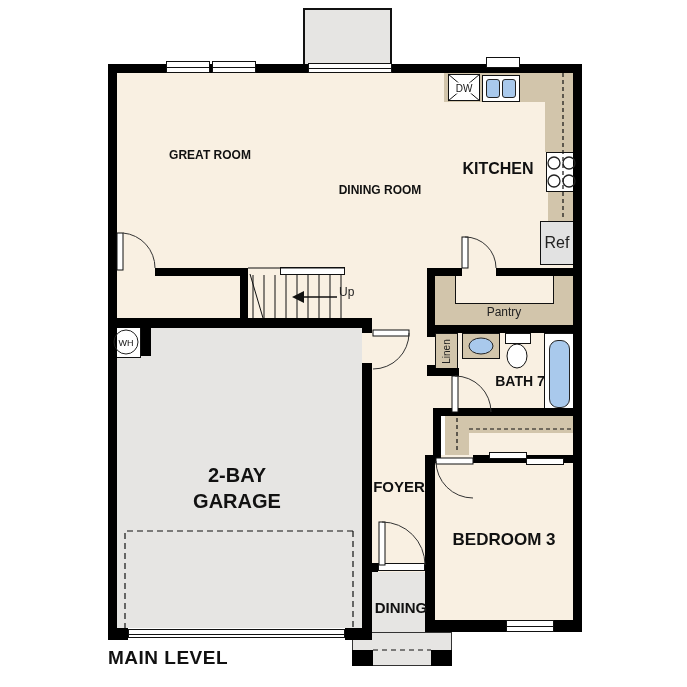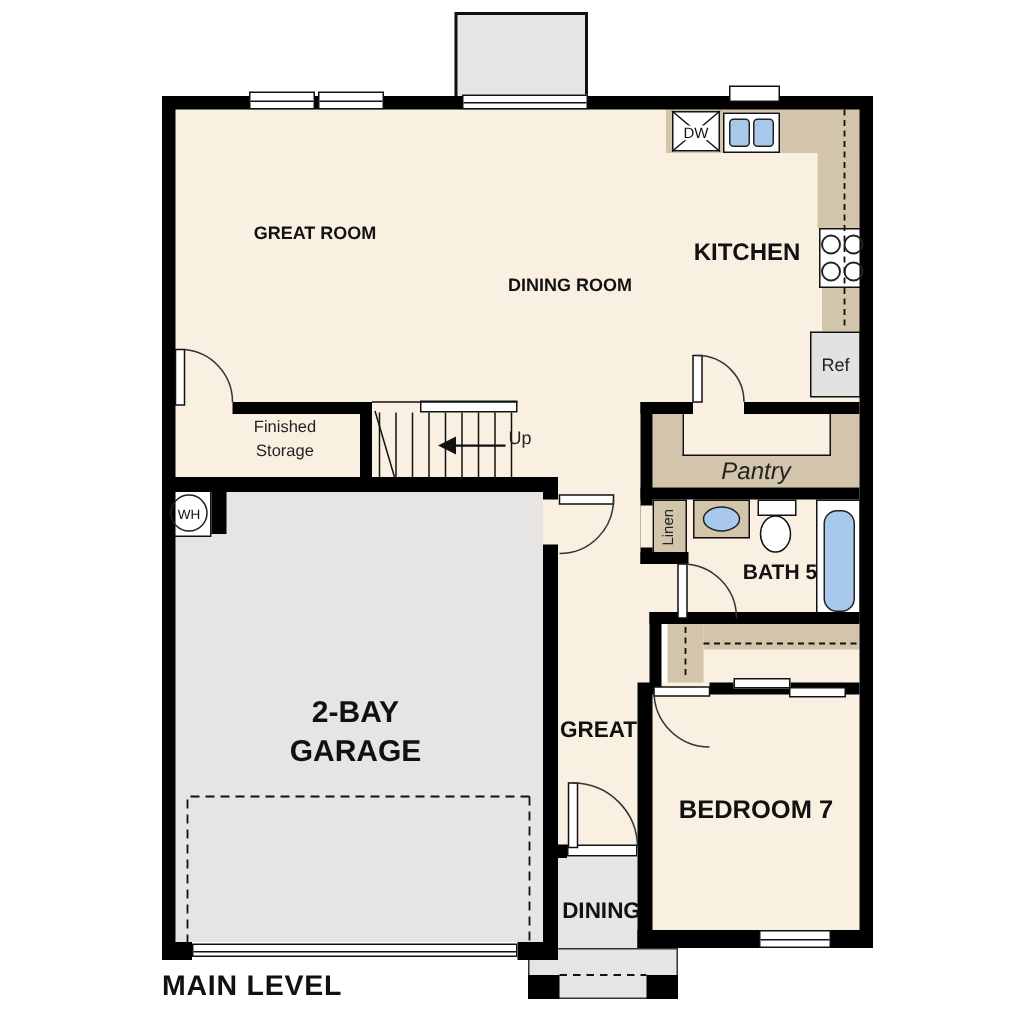--- a/index.html
+++ b/index.html
@@ -46,21 +46,21 @@
   <div class="plainwhite" style="left:435px;top:416px;width:10px;height:39px;"></div>
   <div class="tan" style="left:445px;top:416px;width:24px;height:39px;"></div>
   <div class="tan" style="left:469px;top:416px;width:104px;height:17px;"></div>
 
   <div class="white" style="left:448px;top:74px;width:32px;height:27px;"></div>
   <div class="white" style="left:482px;top:75px;width:38px;height:27px;"></div>
   <div class="blue" style="left:486px;top:79px;width:14px;height:19px;border:1px solid #222;border-radius:3px;box-sizing:border-box;"></div>
   <div class="blue" style="left:502px;top:79px;width:14px;height:19px;border:1px solid #222;border-radius:3px;box-sizing:border-box;"></div>
   <div class="white" style="left:546px;top:152px;width:31px;height:40px;"></div>
   <div class="abs" style="left:540px;top:221px;width:34px;height:44px;background:#e2e2e2;border:1px solid #111;box-sizing:border-box;display:flex;align-items:center;justify-content:center;">
-    <span class="sm" style="font-size:12px;">Ref</span>
+    <span class="sm" style="font-size:16px;">Ref</span>
   </div>
 
   <div class="tan" style="left:462px;top:333px;width:38px;height:26px;border:1px solid #111;box-sizing:border-box;"></div>
   <div class="white" style="left:505px;top:333px;width:26px;height:11px;"></div>
   <div class="white" style="left:544px;top:333px;width:30px;height:81px;"></div>
   <div class="blue" style="left:549px;top:340px;width:21px;height:68px;border:1px solid #222;border-radius:9px;box-sizing:border-box;"></div>
 
   <div class="white" style="left:111px;top:326px;width:30px;height:32px;"></div>
   <div class="wall" style="left:141px;top:326px;width:10px;height:30px;"></div>
 
@@ -164,26 +164,25 @@
     <ellipse cx="517" cy="356" rx="10" ry="12" fill="#fff" stroke="#111" stroke-width="1"></ellipse>
     <ellipse cx="481" cy="346" rx="12" ry="8" fill="var(--blue,#a9c9ec)" stroke="#222" stroke-width="1"></ellipse>
 
     <circle cx="126" cy="342" r="12" fill="none" stroke="#222" stroke-width="1"></circle>
     <text x="126" y="346" font-size="9" text-anchor="middle">WH</text>
   </svg>
 
   <div class="lbl" style="left:160px;top:148px;width:100px;font-size:12px;">GREAT ROOM</div>
   <div class="lbl" style="left:330px;top:151px;width:100px;font-size:12px;margin-top:32px;">DINING ROOM</div>
   <div class="lbl nowrap" style="left:448px;top:159px;width:100px;font-size:16px;">KITCHEN</div>
-  <div class="lbl sm" style="left:150px;top:278px;width:80px;font-size:11px;line-height:1.45;">Finished Storage</div>
   <div class="lbl" style="left:177px;top:462px;width:120px;font-size:20px;">2-BAY GARAGE</div>
-  <div class="lbl" style="left:359px;top:477px;width:80px;font-size:15px;">GREAT</div>
-  <div class="lbl nowrap" style="left:424px;top:529px;width:160px;font-size:17px;">BEDROOM 7</div>
-  <div class="lbl" style="left:494px;top:372px;width:52px;font-size:14px;">BATH 5</div>
+  <div class="lbl" style="left:359px;top:477px;width:80px;font-size:15px;">FOYER</div>
+  <div class="lbl nowrap" style="left:424px;top:529px;width:160px;font-size:17px;">BEDROOM 3</div>
+  <div class="lbl" style="left:494px;top:372px;width:52px;font-size:14px;">BATH 7</div>
   <div class="lbl" style="left:361px;top:598px;width:80px;font-size:15px;">DINING</div>
-  <div class="lbl sm" style="left:454px;top:305px;width:100px;font-size:16px;font-style:italic;">Pantry</div>
+  <div class="lbl sm" style="left:454px;top:305px;width:100px;font-size:12px;">Pantry</div>
   <div class="lbl sm" style="left:339px;top:285px;width:30px;font-size:12px;text-align:left;">Up</div>
   <div class="abs" style="left:435px;top:333px;width:23px;height:37px;display:flex;align-items:center;justify-content:center;">
     <span class="sm" style="font-size:10px;transform:rotate(-90deg);white-space:nowrap;">Linen</span>
   </div>
   <div class="lbl nowrap" style="left:108px;top:646px;font-size:19px;text-align:center;letter-spacing:0.5px;">MAIN LEVEL</div>
 
 </div>
 
 </body></html>

